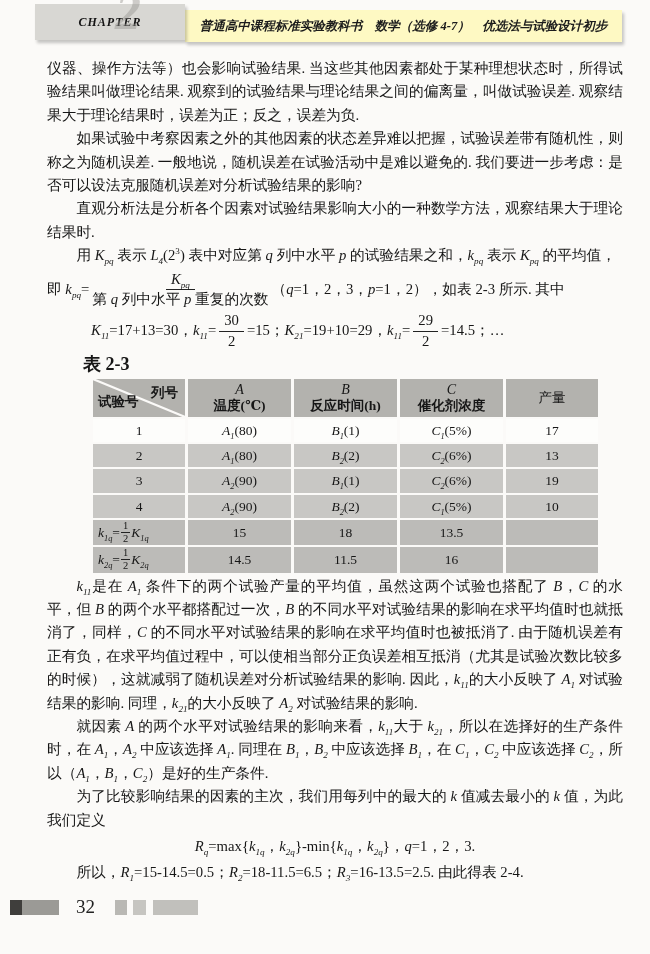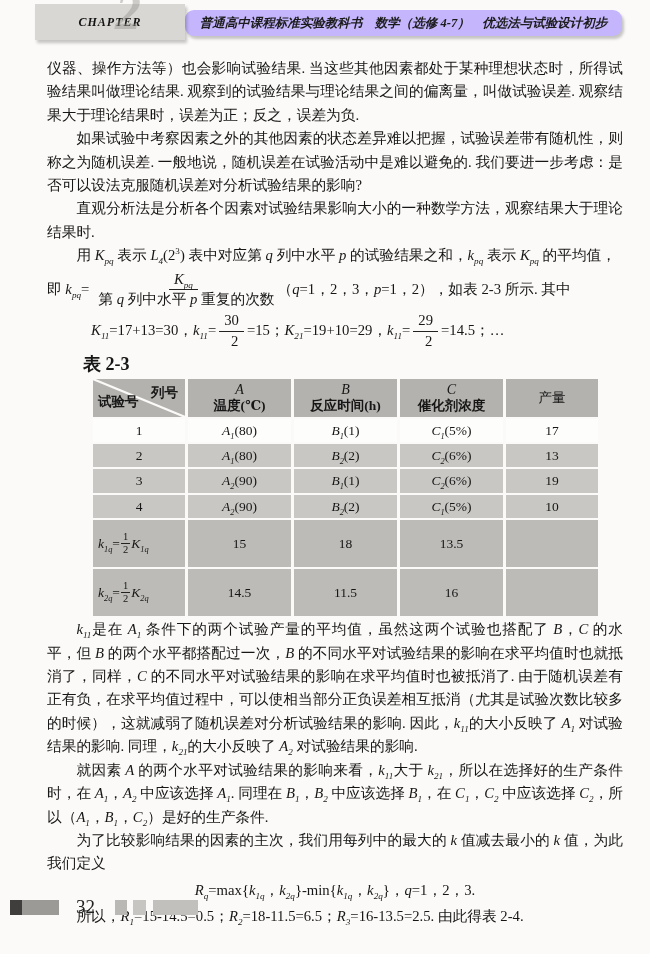--- a/index.html
+++ b/index.html
@@ -6,49 +6,49 @@
   body{width:650px;height:954px;background:#f2f1ee;font-family:"Liberation Serif","DejaVu Serif",serif;}
   .page{position:relative;width:650px;height:954px;background:#fbfaf8;overflow:hidden;color:#1a1a1a;}
 
   
   .header{position:absolute;top:2px;left:35px;right:28px;height:42px;}
   .chapter-num{position:absolute;left:80px;top:-16px;font-size:52px;font-style:italic;font-weight:bold;
     color:rgba(150,149,145,.45);z-index:2;line-height:1;}
   .chapter-box{position:absolute;left:0;top:2px;width:150px;height:36px;background:#d8d7d3;
     box-shadow:2px 3px 3px rgba(0,0,0,.22);display:flex;align-items:center;justify-content:center;z-index:1;}
   .chapter-label{font-size:12px;font-style:italic;font-weight:bold;letter-spacing:1px;color:#141414;position:relative;z-index:3;}
-  .title-bar{position:absolute;left:150px;right:0;top:8px;height:26px;background:#c4b5fd;
-    box-shadow:2px 3px 3px rgba(0,0,0,.22);display:flex;align-items:center;justify-content:center;border-radius:9px;}
+  .title-bar{position:absolute;left:150px;right:0;top:8px;height:32px;background:#fef9c3;
+    box-shadow:2px 3px 3px rgba(0,0,0,.22);display:flex;align-items:center;justify-content:center;}
   .title-bar span{font-size:12.5px;font-style:italic;font-weight:bold;color:#1c1c1c;white-space:nowrap;}
 
   
   .content{position:absolute;left:47px;top:57px;width:576px;font-size:14.7px;line-height:23.4px;
     text-align:justify;color:#161616;}
   .content p{margin:0;text-indent:2em;}
   .content p.noindent{text-indent:0;}
   i{font-style:italic;}
   sub,sup{font-size:.62em;line-height:0;}
 
   
   .dformula{display:flex;align-items:center;margin:3px 0;white-space:nowrap;}
   .dformula .pad{text-indent:0;}
   .dfrac{display:inline-flex;flex-direction:column;align-items:center;margin:0 3px;vertical-align:middle;}
   .dfrac .fn{display:block;border-bottom:1.4px solid #222;padding:0 5px 1px;line-height:1.2;text-align:center;}
-  .dfrac .fd{display:block;padding-top:1px;line-height:1.2;text-align:right;margin-left:6px;}
+  .dfrac .fd{display:block;padding-top:1px;line-height:1.2;text-align:right;}
   .kline{margin-left:3em;}
   .rline{justify-content:center;margin:3px 0;}
 
   
   .tbl-caption{margin:8px 0 2px 46px;font-weight:bold;font-size:18px;text-indent:0;}
   table.design{border-collapse:separate;border-spacing:3px 2px;margin-left:43px;width:485px;table-layout:fixed;}
   table.design td{text-align:center;vertical-align:middle;font-size:13.5px;padding:0 2px;}
   .hrow td{background:#b3b2ae;height:38px;}
   .grow td{background:#c8c7c4;height:23px;}
   .wrow td{background:#fdfdfb;height:23px;}
-  .krow td{background:#bcbbb8;height:47px;}
+  .krow td{background:#bcbbb8;height:25px;}
   .col-no{width:88px;} .col-a{width:99px;} .col-b{width:99px;} .col-c{width:99px;} .col-y{width:88px;}
   .corner{position:relative;}
   .corner svg{position:absolute;left:0;top:0;width:100%;height:100%;}
   .corner .ctop{position:absolute;top:2px;right:7px;font-weight:bold;}
   .corner .cbot{position:absolute;bottom:3px;left:5px;font-weight:bold;}
   .th2 .l1{font-size:14px;line-height:17px;}
   .th2 .l2{font-weight:bold;line-height:16px;}
   .th-single{font-weight:normal;}
   .klabel{text-align:left !important;}
   .klabel .kwrap{display:inline-flex;align-items:center;padding-left:3px;}

